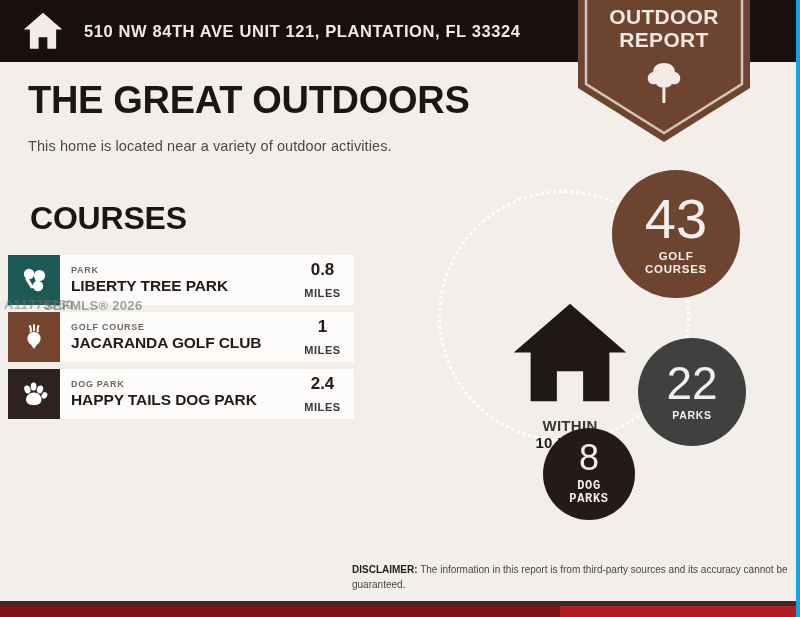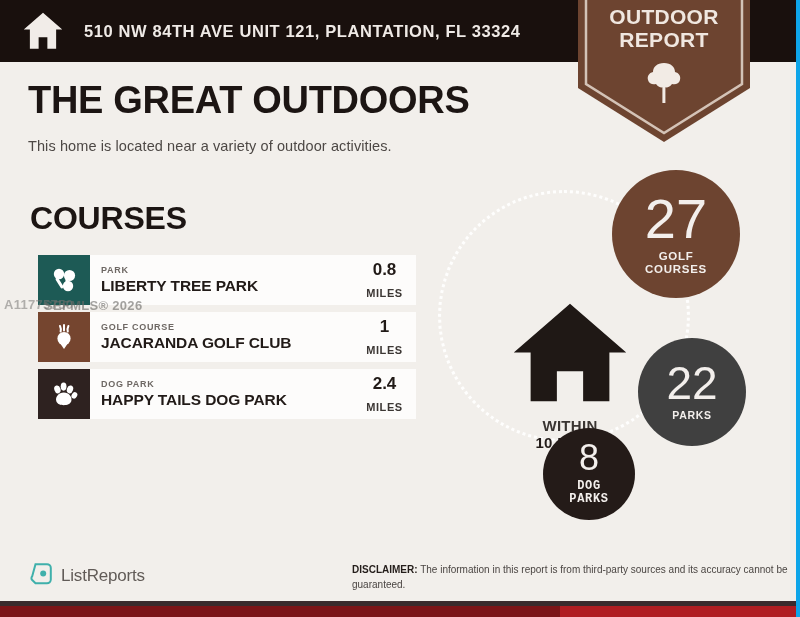--- a/index.html
+++ b/index.html
@@ -75,22 +75,22 @@
 
   .section-title {
     position: absolute; left: 30px; top: 200px;
     font-size: 32px; font-weight: 700;
     color: #1c1513; letter-spacing: -0.2px;
     z-index: 2;
   }
 
   
   .poi-list {
-    position: absolute; left: 38px; top: 255px;
-    width: 378px; z-index: 2;
+    position: absolute; left: 8px; top: 255px;
+    width: 346px; z-index: 2;
   }
   .poi-row {
     display: flex; align-items: stretch;
     height: 50px; margin-bottom: 7px;
     background: #fdfcfb;
   }
   .poi-icon {
     flex: 0 0 52px; width: 52px; height: 50px;
     display: flex; align-items: center; justify-content: center;
   }
@@ -328,50 +328,41 @@
       <span class="center-home-icon">
         <svg viewBox="0 0 32 29" xmlns="http://www.w3.org/2000/svg">
           <path d="M16 1 L31 14 L26.5 14 L26.5 27 L19.5 27 L19.5 19 L12.5 19 L12.5 27 L5.5 27 L5.5 14 L1 14 Z" fill="#1f1815"></path>
         </svg>
       </span>
       <div class="center-line1">WITHIN</div>
       <div class="center-line2">10 MILES</div>
     </div>
 
     <div class="count-bubble" id="bubble-golf" style="background:#6d4430">
-      <span class="bubble-num">27</span>
+      <span class="bubble-num">43</span>
       <span class="bubble-lbl">
         <span>GOLF</span><br>
         <span>COURSES</span>
       </span>
     </div>
 
     <div class="count-bubble" id="bubble-parks" style="background:#404040">
       <span class="bubble-num">22</span>
       <span class="bubble-lbl">PARKS</span>
     </div>
 
     <div class="count-bubble" id="bubble-dog" style="background:#241b18">
       <span class="bubble-num">8</span>
       <span class="bubble-lbl">
         <span>DOG</span><br>
         <span>PARKS</span>
       </span>
     </div>
   </div>
 
-  <div class="footer-logo">
-    <span>
-      <svg viewBox="0 0 23 23" xmlns="http://www.w3.org/2000/svg">
-        <path d="M5.5 2.2 H17 a3.8 3.8 0 0 1 3.8 3.8 V17.5 a3.8 3.8 0 0 1 -3.8 3.8 H5.5 L2.2 18 a2.6 2.6 0 0 1 0 -3.7 Z" fill="none" stroke="#3fb0ab" stroke-width="2"></path>
-        <circle cx="13.2" cy="11.6" r="3" fill="#3fb0ab"></circle>
-      </svg>
-    </span>
-    <span class="footer-logo-text">ListReports</span>
-  </div>
 
   <div class="disclaimer">
     <b>DISCLAIMER:</b><span> The information in this report is from third-party sources and its accuracy cannot be guaranteed.</span>
   </div>
 
   <div class="watermark" id="wm-a">A11775750</div>
   <div class="watermark" id="wm-b">SEFMLS® 2026</div>
 
   <div class="bottom-strip"></div>
   <div class="bottom-strip-red"></div>

